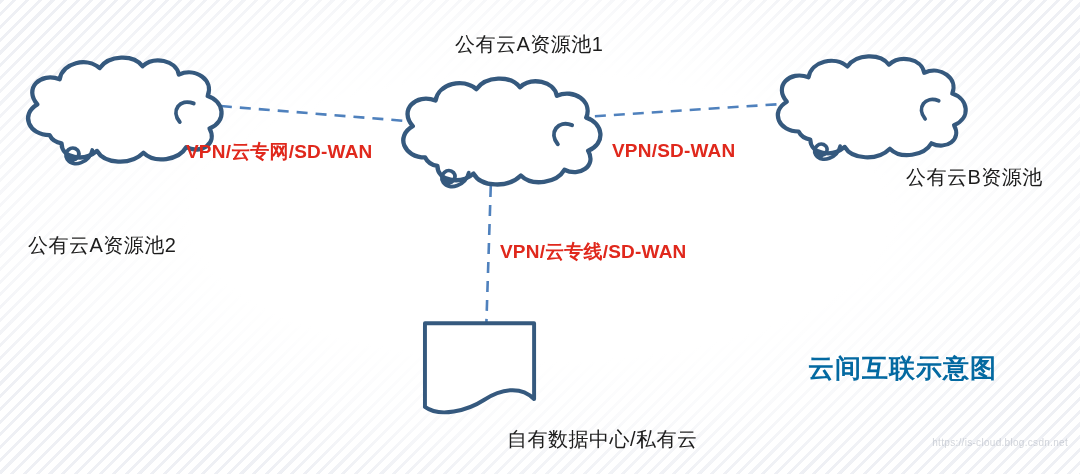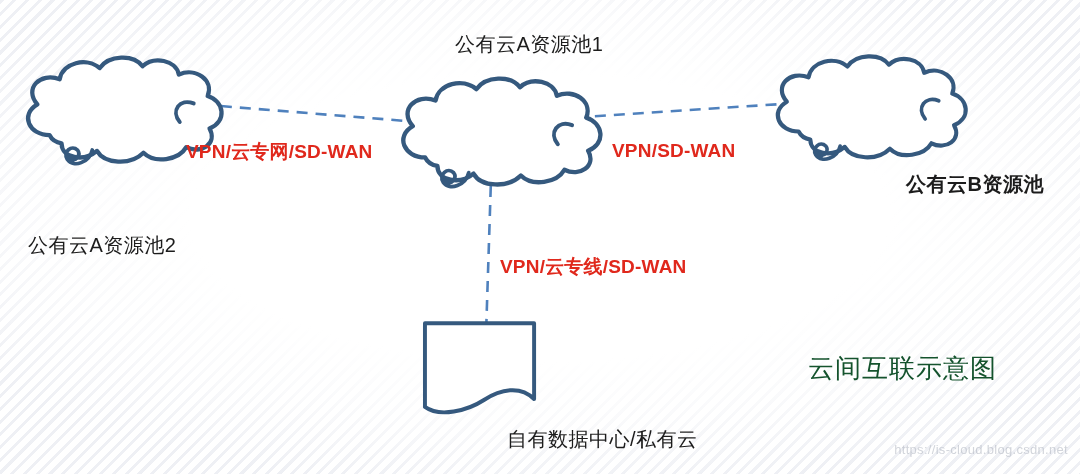--- a/index.html
+++ b/index.html
@@ -45,43 +45,43 @@
     color: #e0281c;
     font-size: 19px;
     font-weight: bold;
     letter-spacing: 0.2px;
     white-space: nowrap;
   }
   .diagram-title {
     position: absolute;
     left: 808px;
     top: 351px;
-    color: #14532d;
+    color: #0369a1;
     font-size: 26px;
-    font-weight: normal;
+    font-weight: bold;
     letter-spacing: 1px;
     white-space: nowrap;
   }
   .watermark {
     position: absolute;
     right: 12px;
-    bottom: 17px;
+    bottom: 26px;
     color: rgba(173,178,189,0.55);
-    font-size: 13px;
+    font-size: 10px;
     letter-spacing: 0.3px;
     white-space: nowrap;
   }
   .shape { position: absolute; }
   #label-pool1 { left: 455px; top: 31px; }
   #label-pool2 { left: 28px;  top: 188px; margin-top: 44px; }
-  #label-poolB { left: 906px; top: 171px; font-weight: bold; }
+  #label-poolB { left: 906px; top: 164px; }
   #label-dc    { left: 507px; top: 426px; }
   #link-label-1 { left: 186px; top: 139px; }
   #link-label-2 { left: 612px; top: 140px; }
-  #link-label-3 { left: 500px; top: 254px; text-align: center; }
+  #link-label-3 { left: 500px; top: 239px; text-align: center; }
 </style>
 </head>
 <body>
 
 <div class="bg-stripes"></div>
 <div class="bg-fade"></div>
 
 <svg width="0" height="0" style="position:absolute">
   <defs>
     <g id="cloud-shape">

